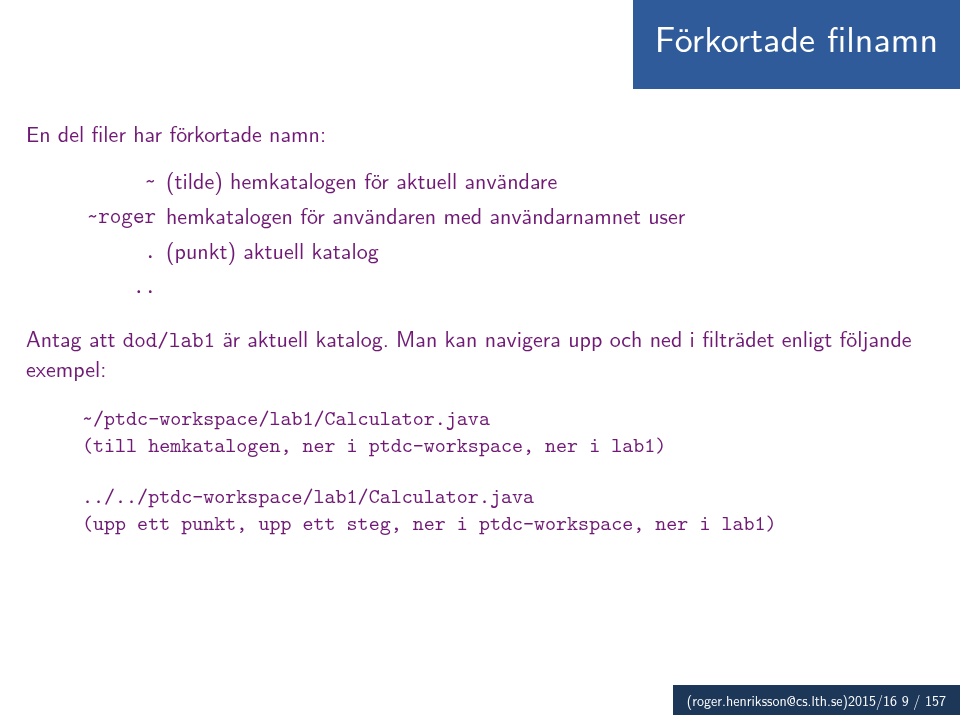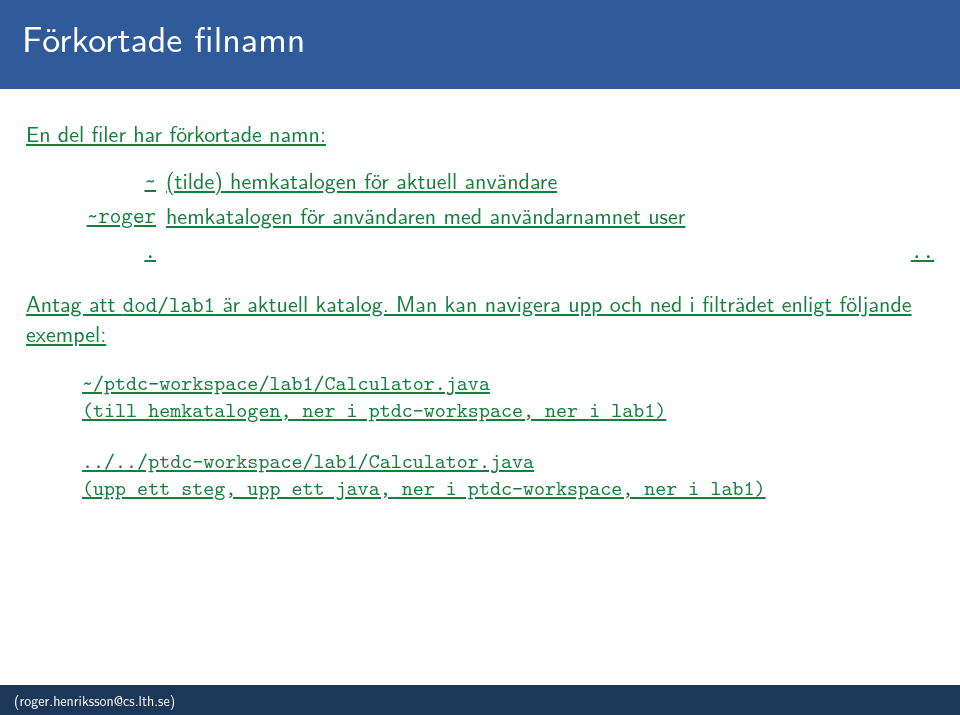--- a/index.html
+++ b/index.html
@@ -11,37 +11,37 @@
     color: #262626;
     background: #ffffff;
     overflow: hidden;
   }
   .slide {
     width: 960px;
     height: 715px;
     display: flex;
     flex-direction: column;
     position: relative;
+    align-items: flex-end;
   }
   .title-block {
     background: #2f5b9a;
     color: #ffffff;
     padding: 10px 22px 26px 22px;
   }
   .title-text {
     font-size: 36px;
     font-weight: 400;
   }
   .body {
     flex: 1 1 auto;
     padding: 30px 26px 6px 26px;
     font-size: 22px;
     line-height: 1.32;
-    color: #15803d;
-    text-decoration: underline;
+    color: #701a75;
   }
   .intro {
     margin-bottom: 18px;
   }
   .def-list {
     display: grid;
     grid-template-columns: 100px 1fr;
     row-gap: 6px;
     column-gap: 10px;
     margin: 0 0 24px 30px;
@@ -108,34 +108,38 @@
   <div class="body">
 
     <div class="intro">En del filer har förkortade namn:</div>
 
     <div class="def-list">
       <div class="def-term">~</div>
       <div class="def-desc">(tilde) hemkatalogen för aktuell användare</div>
       <div class="def-term">~roger</div>
       <div class="def-desc">hemkatalogen för användaren med användarnamnet user</div>
       <div class="def-term">.</div>
+      <div class="def-desc">(punkt) aktuell katalog</div>
       <div class="def-term">..</div>
     </div>
 
     <div class="para2">
       <span>Antag att </span><span class="mono-inline">dod/lab1</span><span> är aktuell katalog. Man kan navigera upp och ned i filträdet enligt följande exempel:</span>
     </div>
 
     <div class="code-block"><span>~/ptdc-workspace/lab1/Calculator.java</span>
 <span>(till hemkatalogen, ner i ptdc-workspace, ner i lab1)</span></div>
 
     <div class="code-block"><span>../../ptdc-workspace/lab1/Calculator.java</span>
-<span>(upp ett steg, upp ett java, ner i ptdc-workspace, ner i lab1)</span></div>
+<span>(upp ett punkt, upp ett steg, ner i ptdc-workspace, ner i lab1)</span></div>
 
   </div>
 
   <div class="footer">
     <div class="left">
       <span>(roger.henriksson@cs.lth.se)</span>
     </div>
+    <div class="right">
+      <span>2015/16    9 / 157</span>
+    </div>
   </div>
 
 </div>
 
 </body></html>

